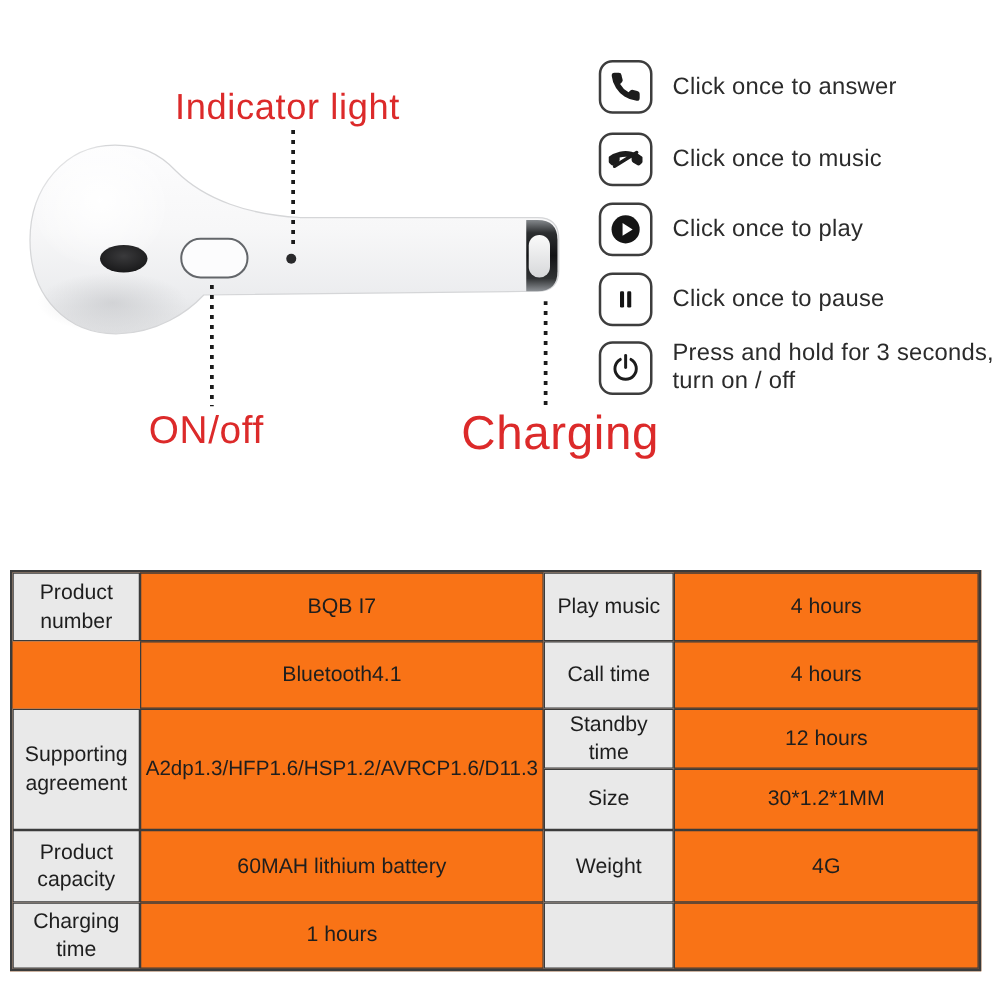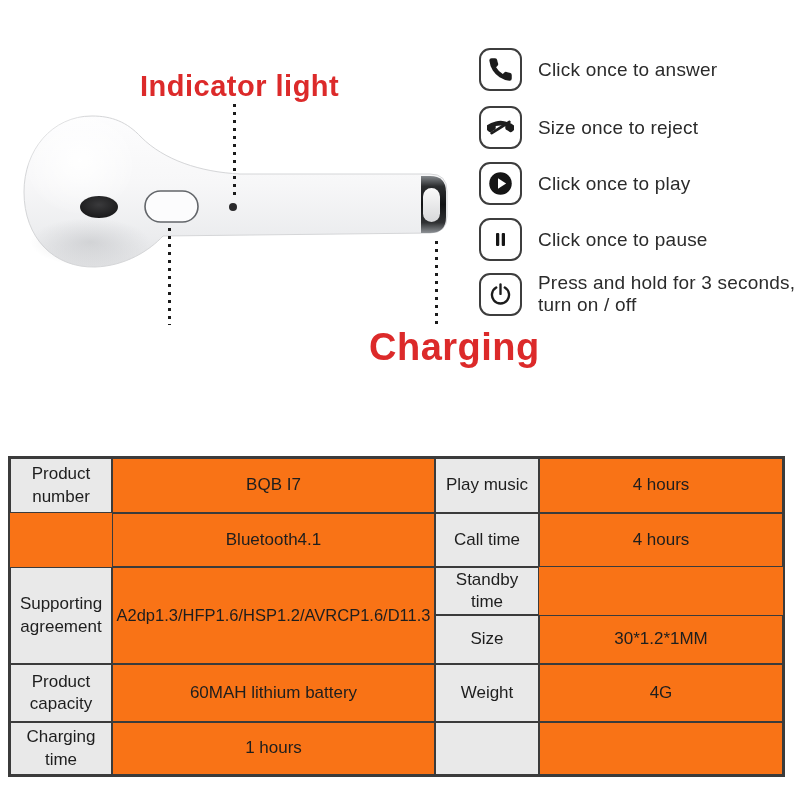--- a/index.html
+++ b/index.html
@@ -14,21 +14,21 @@
   
   .dotline {
     position:absolute; width:3px;
     background:repeating-linear-gradient(to bottom, #1b1b1b 0px, #1b1b1b 3px, transparent 3px, transparent 8px);
   }
   .dotline.indicator { left:233px; top:104px;  height:92px; }
   .dotline.onoff     { left:168px; top:228px;  height:97px; }
   .dotline.charging  { left:435px; top:241px;  height:84px; }
 
   
-  .red-label { position:absolute; color:var(--accent-red,#dc2a2a); font-weight:700; letter-spacing:0.5px; white-space:nowrap; }
+  .red-label { position:absolute; color:var(--accent-red,#dc2a2a); font-weight:400; letter-spacing:0.5px; white-space:nowrap; }
   .red-label.indicator { left:140px; top:70px;  font-size:29px; }
   .red-label.onoff     { left:119px; top:326px; font-size:31px; }
   .red-label.charging  { left:369px; top:326px; font-size:38px; }
 
   
   .instr-row { position:absolute; left:479px; display:flex; align-items:center; }
   .icon-box {
     width:43px; height:43px; flex:0 0 43px;
     border:2.4px solid #3d3d3d; border-radius:11px;
     display:flex; align-items:center; justify-content:center; background:#fff;
@@ -115,20 +115,21 @@
 
     <path d="M 421,176 L 430,176 Q 446,176 446,192 L 446,217 Q 446,233 430,233 L 421,233 Z" fill="url(#tipG)"></path>
     <rect x="423" y="188" width="17" height="34" rx="8.5" fill="url(#tipInG)"></rect>
   </svg>
 
   <div class="dotline indicator"></div>
   <div class="dotline onoff"></div>
   <div class="dotline charging"></div>
 
   <div class="red-label indicator">Indicator light</div>
+  <div class="red-label onoff">ON/off</div>
   <div class="red-label charging">Charging</div>
 
   <div class="instr-row" style="top:48px">
     <div class="icon-box">
       <svg width="27" height="27" viewBox="0 0 24 24">
           <path d="M22 16.92v3a2 2 0 0 1-2.18 2 19.79 19.79 0 0 1-8.63-3.07 19.5 19.5 0 0 1-6-6 19.79 19.79 0 0 1-3.07-8.67A2 2 0 0 1 4.11 2h3a2 2 0 0 1 2 1.72 12.84 12.84 0 0 0 .7 2.81 2 2 0 0 1-.45 2.11L8.09 9.91a16 16 0 0 0 6 6l1.27-1.27a2 2 0 0 1 2.11-.45 12.84 12.84 0 0 0 2.81.7A2 2 0 0 1 22 16.92z" fill="#1c1c1c"></path>
         </svg>
     </div>
     <div class="instr-text">
       <div>Click once to answer</div>
@@ -138,21 +139,21 @@
   <div class="instr-row" style="top:106px">
     <div class="icon-box">
       <svg width="27" height="27" viewBox="0 0 24 24">
         <g transform="rotate(135 12 12)">
             <path d="M22 16.92v3a2 2 0 0 1-2.18 2 19.79 19.79 0 0 1-8.63-3.07 19.5 19.5 0 0 1-6-6 19.79 19.79 0 0 1-3.07-8.67A2 2 0 0 1 4.11 2h3a2 2 0 0 1 2 1.72 12.84 12.84 0 0 0 .7 2.81 2 2 0 0 1-.45 2.11L8.09 9.91a16 16 0 0 0 6 6l1.27-1.27a2 2 0 0 1 2.11-.45 12.84 12.84 0 0 0 2.81.7A2 2 0 0 1 22 16.92z" fill="#1c1c1c"></path>
           </g>
         <rect x="1.5" y="10.8" width="21" height="2.4" rx="1.2" transform="rotate(-32 12 12)" fill="#1c1c1c"></rect>
       </svg>
     </div>
     <div class="instr-text">
-      <div>Size once to reject</div>
+      <div>Click once to music</div>
     </div>
   </div>
 
   <div class="instr-row" style="top:162px">
     <div class="icon-box">
       <svg width="27" height="27" viewBox="0 0 24 24">
         <circle cx="12" cy="12" r="10" fill="#151515"></circle>
         <path d="M9.8 7.4 L17 12 L9.8 16.6 Z" fill="#ffffff"></path>
       </svg>
     </div>
@@ -193,20 +194,21 @@
     <div class="cell lbl c3">Play music</div>
     <div class="cell c4">4 hours</div>
 
     <div class="cell c2">Bluetooth4.1</div>
     <div class="cell lbl c3">Call time</div>
     <div class="cell c4">4 hours</div>
 
     <div class="cell lbl c1 span2">Supporting agreement</div>
     <div class="cell c2 span2 long-val">A2dp1.3/HFP1.6/HSP1.2/AVRCP1.6/D11.3</div>
     <div class="cell lbl c3">Standby time</div>
+    <div class="cell c4">12 hours</div>
     <div class="cell lbl c3">Size</div>
     <div class="cell c4">30*1.2*1MM</div>
 
     <div class="cell lbl c1">Product capacity</div>
     <div class="cell c2">60MAH lithium battery</div>
     <div class="cell lbl c3">Weight</div>
     <div class="cell c4">4G</div>
 
     <div class="cell lbl c1">Charging time</div>
     <div class="cell c2">1 hours</div>

